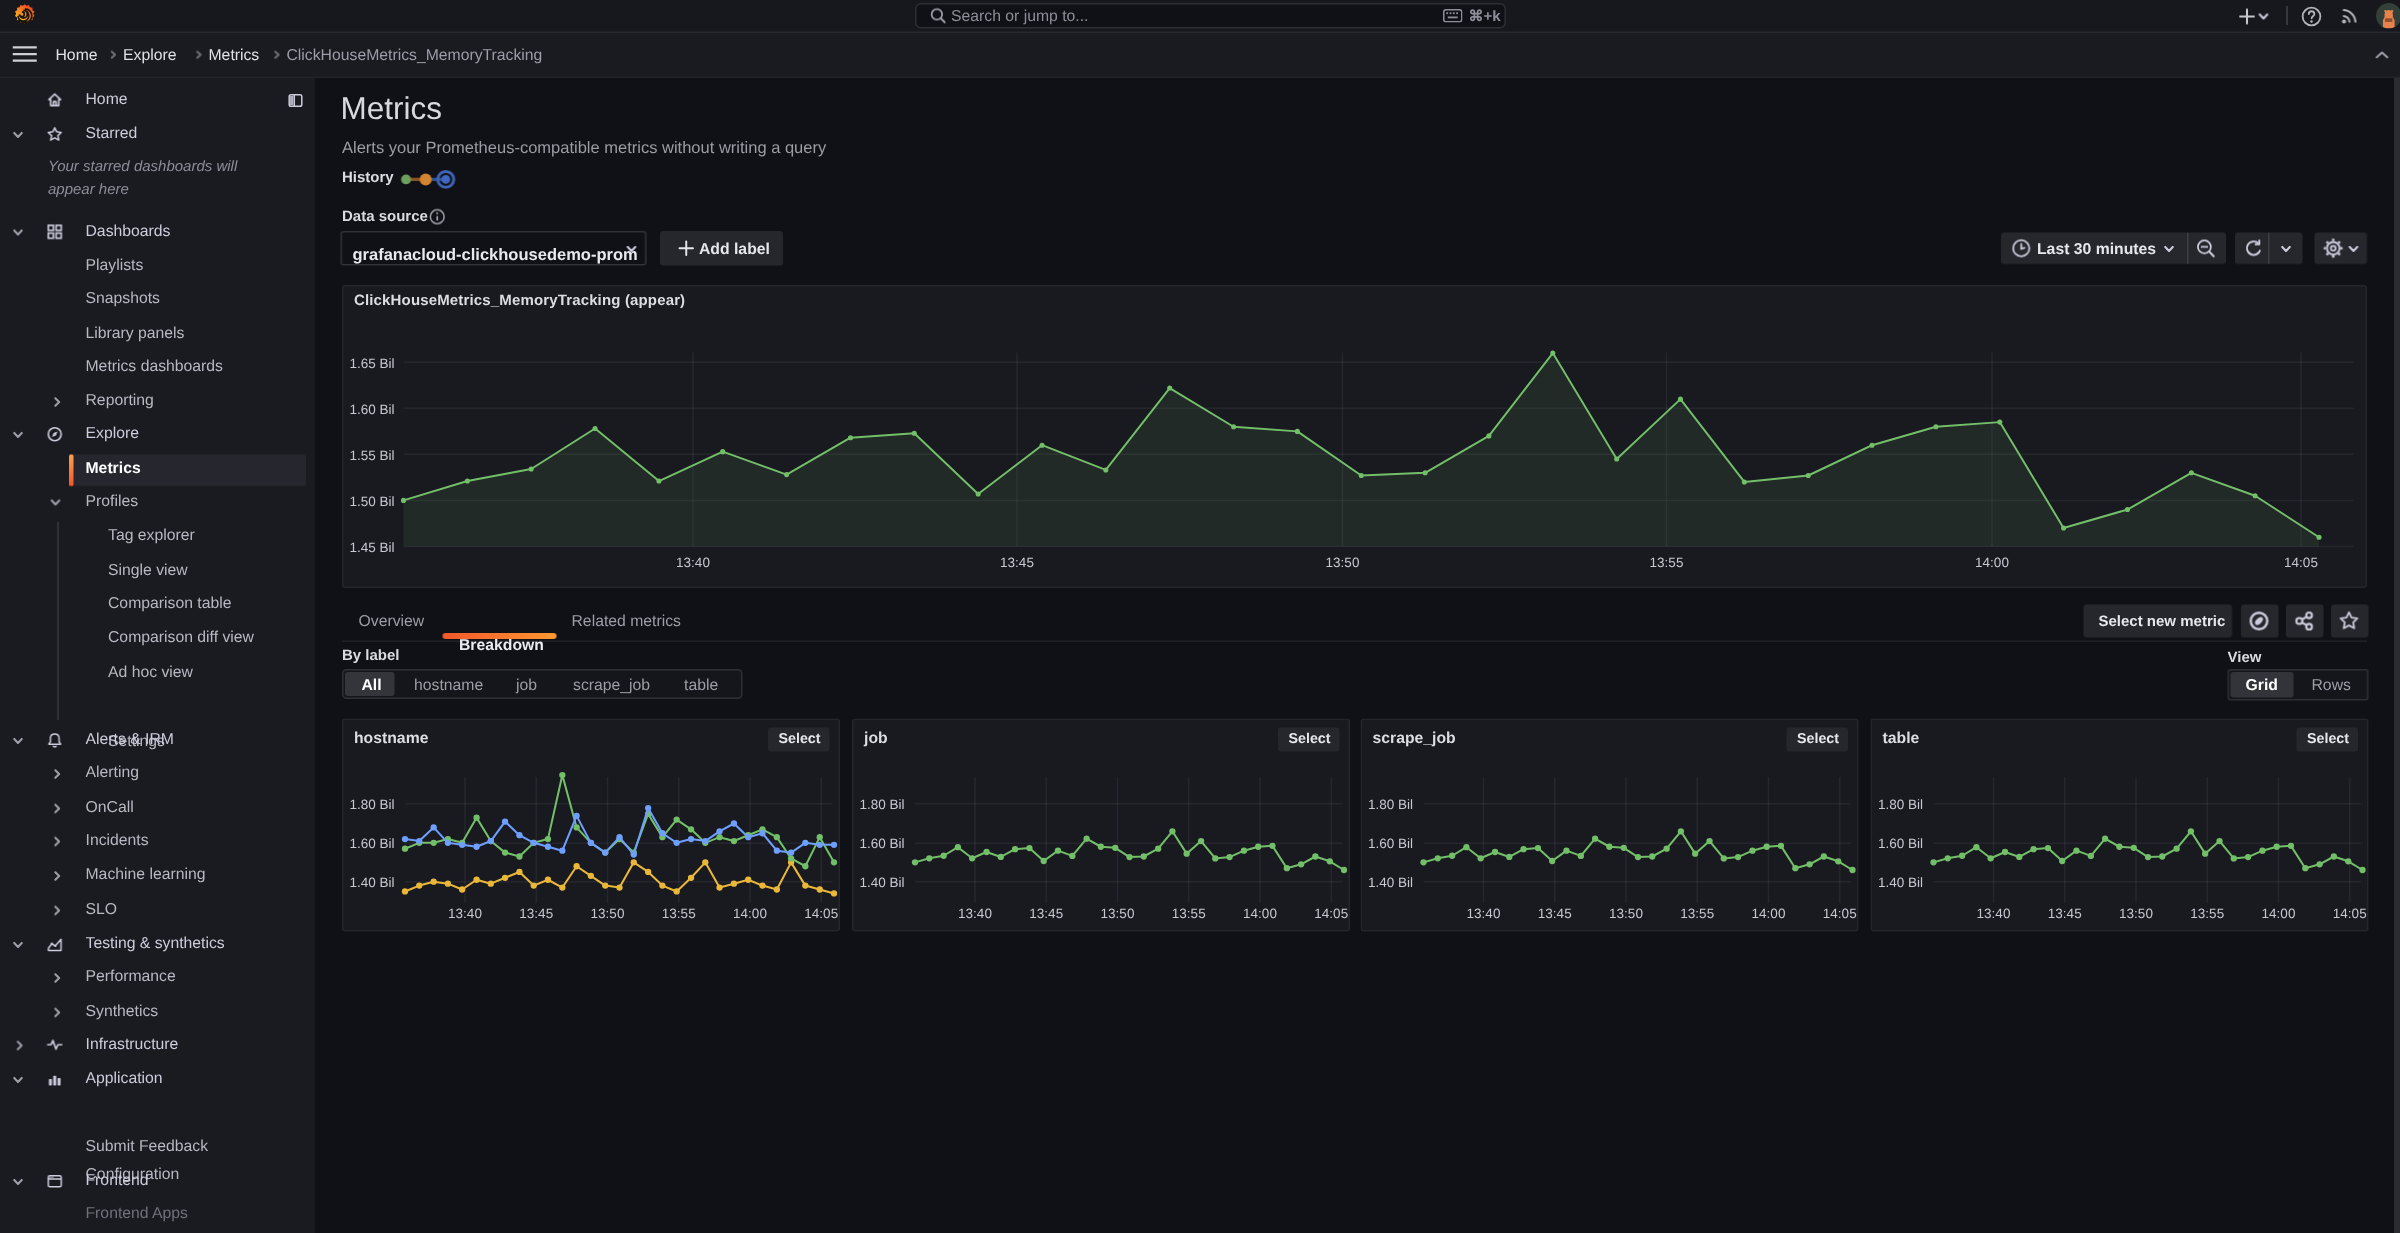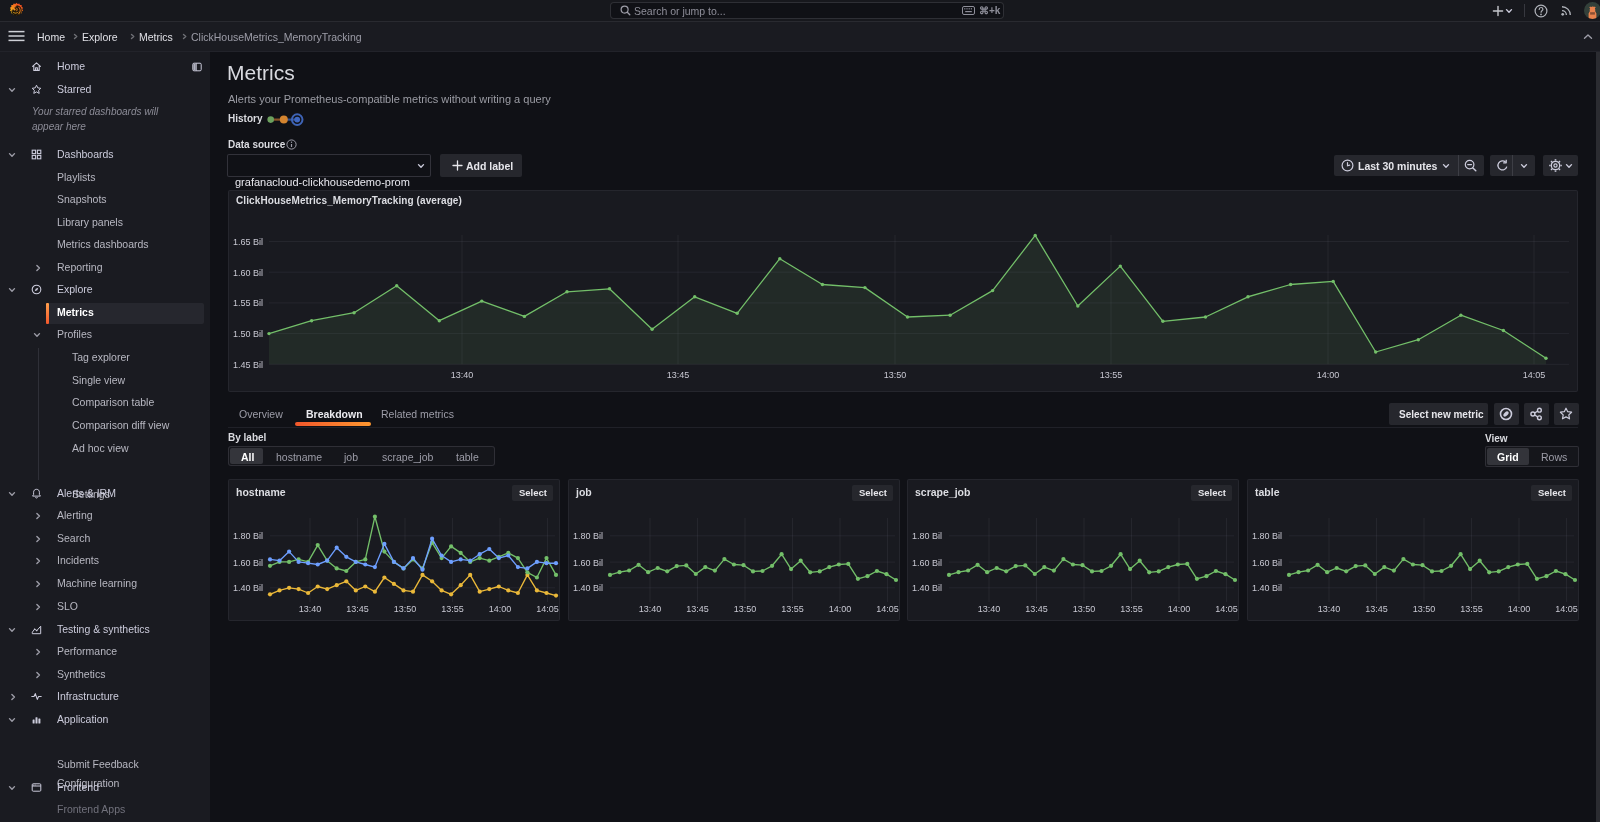--- a/index.html
+++ b/index.html
@@ -213,21 +213,21 @@
     <svg width="8" height="8" viewBox="0 0 8 8">
       <polyline points="2.88,1.5 5.44,4.0 2.88,6.5" fill="none" stroke="#9d9da8" stroke-width="1.4" stroke-linecap="round" stroke-linejoin="round"></polyline>
     </svg>
   </div>
 <div class="navs" style="left:57px;top:509px">Alerting</div>
 <div class="abs" style="left:34px;top:535px">
     <svg width="8" height="8" viewBox="0 0 8 8">
       <polyline points="2.88,1.5 5.44,4.0 2.88,6.5" fill="none" stroke="#9d9da8" stroke-width="1.4" stroke-linecap="round" stroke-linejoin="round"></polyline>
     </svg>
   </div>
-<div class="navs" style="left:57px;top:532px">Search</div>
+<div class="navs" style="left:57px;top:532px">OnCall</div>
 <div class="abs" style="left:34px;top:557px">
     <svg width="8" height="8" viewBox="0 0 8 8">
       <polyline points="2.88,1.5 5.44,4.0 2.88,6.5" fill="none" stroke="#9d9da8" stroke-width="1.4" stroke-linecap="round" stroke-linejoin="round"></polyline>
     </svg>
   </div>
 <div class="navs" style="left:57px;top:554px">Incidents</div>
 <div class="abs" style="left:34px;top:580px">
     <svg width="8" height="8" viewBox="0 0 8 8">
       <polyline points="2.88,1.5 5.44,4.0 2.88,6.5" fill="none" stroke="#9d9da8" stroke-width="1.4" stroke-linecap="round" stroke-linejoin="round"></polyline>
     </svg>
@@ -330,21 +330,21 @@
   </div>
 <div class="abs" style="left:228px;top:139px;font-size:10px;font-weight:700;color:#dadbe0">Data source</div>
 <div class="abs" style="left:286px;top:139px">
     <svg width="11" height="11" viewBox="0 0 11 11">
       <circle cx="5.5" cy="5.5" r="4.6" fill="none" stroke="#9d9da8" stroke-width="1"></circle>
       <line x1="5.5" y1="5" x2="5.5" y2="8" stroke="#9d9da8" stroke-width="1.2"></line>
       <circle cx="5.5" cy="3.2" r="0.7" fill="#9d9da8"></circle>
     </svg>
   </div>
 <div class="abs" style="left:227px;top:154px;width:204px;height:23px;background:#101116;border:1px solid rgba(204,204,220,0.18);border-radius:2px;box-sizing:border-box"></div>
-<div class="abs" style="left:235px;top:176px;font-size:11px;font-weight:400;color:#e8e8ee">grafanacloud-clickhousedemo-prom</div>
+<div class="abs" style="left:235px;top:164px;font-size:11px;font-weight:700;color:#e8e8ee">grafanacloud-clickhousedemo-prom</div>
 <div class="abs" style="left:417px;top:162px">
     <svg width="8" height="8" viewBox="0 0 8 8">
       <polyline points="1.5,2.64 4.0,5.28 6.5,2.64" fill="none" stroke="#ccccdc" stroke-width="1.4" stroke-linecap="round" stroke-linejoin="round"></polyline>
     </svg>
   </div>
 <div class="btn abs" style="left:440px;top:154px;width:82px;height:23px"></div>
 <svg class="abs" style="left:452px;top:160px" width="11" height="11" viewBox="0 0 11 11">
     <g stroke="#e6e6eb" stroke-width="1.3" stroke-linecap="round">
       <line x1="5.5" y1="1" x2="5.5" y2="10"></line>
       <line x1="1" y1="5.5" x2="10" y2="5.5"></line>
@@ -399,21 +399,21 @@
       <line x1="6.50" y1="1.60" x2="6.50" y2="0.20" stroke="#ccccdc" stroke-width="1.7"></line>
       <line x1="9.96" y1="3.04" x2="10.95" y2="2.05" stroke="#ccccdc" stroke-width="1.7"></line>
     </svg>
   </div>
 <div class="abs" style="left:1565px;top:162px">
     <svg width="8" height="8" viewBox="0 0 8 8">
       <polyline points="1.5,2.64 4.0,5.28 6.5,2.64" fill="none" stroke="#ccccdc" stroke-width="1.4" stroke-linecap="round" stroke-linejoin="round"></polyline>
     </svg>
   </div>
 <div class="abs" style="left:228px;top:190px;width:1350px;height:202px;background:#191a20;border:1px solid rgba(204,204,220,0.07);border-radius:2px;box-sizing:border-box">
-    <div style="position:absolute;left:7px;top:4px;font-size:10px;font-weight:700;color:#dcdde2;letter-spacing:0.1px">ClickHouseMetrics_MemoryTracking (average)</div>
+    <div style="position:absolute;left:7px;top:4px;font-size:10px;font-weight:700;color:#dcdde2;letter-spacing:0.1px">ClickHouseMetrics_MemoryTracking (appear)</div>
     <div style="position:absolute;left:0;top:0">
       <svg width="1350" height="202" viewBox="0 0 1350 202">
         <line x1="40" y1="50.5" x2="1340" y2="50.5" stroke="rgba(204,204,220,0.07)" stroke-width="1"></line>
         <line x1="40" y1="81.2" x2="1340" y2="81.2" stroke="rgba(204,204,220,0.07)" stroke-width="1"></line>
         <line x1="40" y1="111.9" x2="1340" y2="111.9" stroke="rgba(204,204,220,0.07)" stroke-width="1"></line>
         <line x1="40" y1="142.6" x2="1340" y2="142.6" stroke="rgba(204,204,220,0.07)" stroke-width="1"></line>
         <line x1="40" y1="173.3" x2="1340" y2="173.3" stroke="rgba(204,204,220,0.07)" stroke-width="1"></line>
         <line x1="233" y1="44" x2="233" y2="173.3" stroke="rgba(204,204,220,0.07)" stroke-width="1"></line>
         <line x1="449" y1="44" x2="449" y2="173.3" stroke="rgba(204,204,220,0.07)" stroke-width="1"></line>
         <line x1="666" y1="44" x2="666" y2="173.3" stroke="rgba(204,204,220,0.07)" stroke-width="1"></line>
@@ -461,21 +461,21 @@
         <text x="233" y="187" text-anchor="middle" font-size="9" fill="#c8c8d2" font-family="Liberation Sans">13:40</text>
         <text x="449" y="187" text-anchor="middle" font-size="9" fill="#c8c8d2" font-family="Liberation Sans">13:45</text>
         <text x="666" y="187" text-anchor="middle" font-size="9" fill="#c8c8d2" font-family="Liberation Sans">13:50</text>
         <text x="882" y="187" text-anchor="middle" font-size="9" fill="#c8c8d2" font-family="Liberation Sans">13:55</text>
         <text x="1099" y="187" text-anchor="middle" font-size="9" fill="#c8c8d2" font-family="Liberation Sans">14:00</text>
         <text x="1305" y="187" text-anchor="middle" font-size="9" fill="#c8c8d2" font-family="Liberation Sans">14:05</text>
       </svg>
     </div>
   </div>
 <div class="abs" style="left:239px;top:408px;font-size:10.5px;color:#9d9da8">Overview</div>
-<div class="abs" style="left:306px;top:408px;font-size:10.5px;font-weight:700;color:#eaeaef">Breakdown</div>
+<div class="abs" style="left:306px;top:424px;font-size:10.5px;font-weight:700;color:#eaeaef">Breakdown</div>
 <div class="abs" style="left:295px;top:422px;width:76px;height:4px;border-radius:2px;background:linear-gradient(90deg,#f2572b,#ff9830)"></div>
 <div class="abs" style="left:381px;top:408px;font-size:10.5px;color:#9d9da8">Related metrics</div>
 <div class="abs" style="left:228px;top:427px;width:1350px;height:1px;background:rgba(204,204,220,0.09)"></div>
 <div class="btn abs" style="left:1389px;top:403px;width:99px;height:22px"></div>
 <div class="abs" style="left:1399px;top:409px;font-size:10px;font-weight:700;color:#e6e6eb">Select new metric</div>
 <div class="btn abs" style="left:1494px;top:403px;width:25px;height:22px"></div>
 <div class="abs" style="left:1499px;top:407px">
     <svg width="14" height="14" viewBox="0 0 14 14">
       <circle cx="7" cy="7" r="5.5" fill="none" stroke="#ccccdc" stroke-width="1.6"></circle>
       <ellipse cx="7" cy="7" rx="3.2" ry="1.8" transform="rotate(-45 7 7)" fill="#ccccdc"></ellipse>

